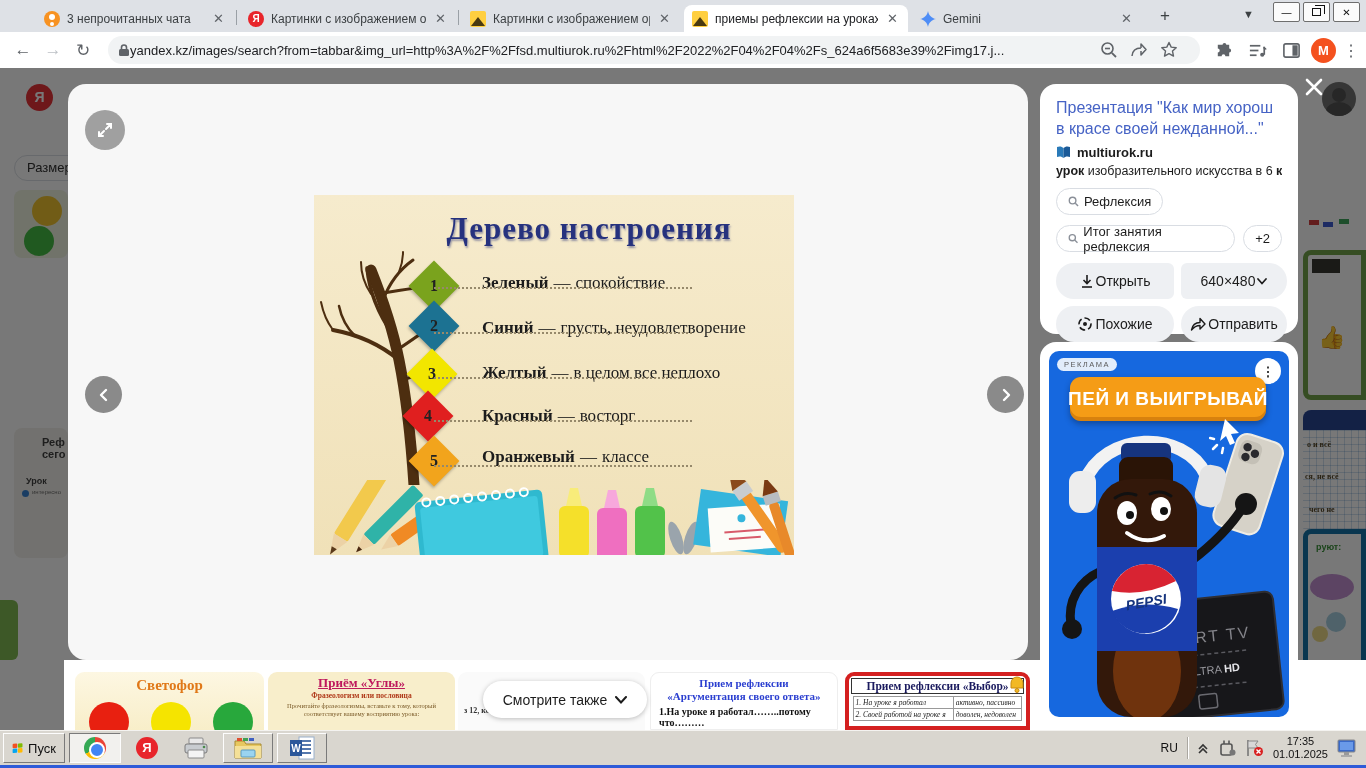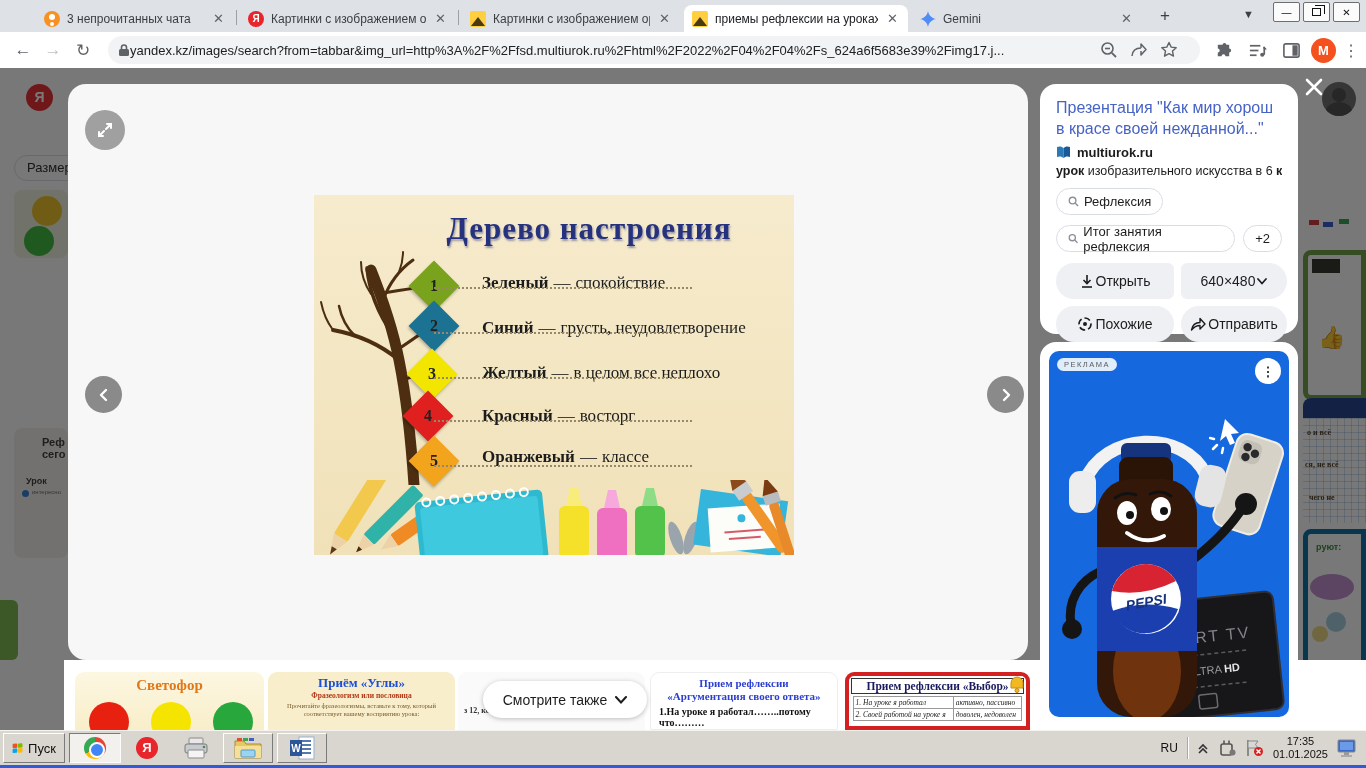--- a/index.html
+++ b/index.html
@@ -92,21 +92,21 @@
 
   
   .bstrip { position:absolute; left:64px; top:592px; width:1302px; height:70px; background:#fff; z-index:3; }
   .bthumb { position:absolute; top:12px; height:58px; border-radius:9px 9px 0 0; overflow:hidden; }
   .see-also { position:absolute; left:419px; top:21px; width:164px; height:37px; background:#fff; border-radius:19px; box-shadow:0 1px 5px rgba(0,0,0,0.25); display:flex; align-items:center; justify-content:center; gap:8px; font-size:14px; color:#1c1c1c; z-index:5; }
 
   .t-svetofor { left:11px; width:189px; background:linear-gradient(#fdf7e2,#f8eec9); text-align:center; }
   .t-svetofor .tt { color:#e07818; font-weight:bold; font-size:15px; font-family:"Liberation Serif",serif; margin-top:5px; }
   .sf-circle { position:absolute; top:30px; width:40px; height:40px; border-radius:50%; }
   .t-ugly { left:204px; width:187px; background:#f8eecb; text-align:center; font-family:"Liberation Serif",serif; }
-  .t-ugly .tt { color:#1d4ed8; font-weight:bold; font-size:13px; margin-top:3px; }
+  .t-ugly .tt { color:#be185d; font-weight:bold; font-size:13px; margin-top:3px;text-decoration:underline; }
   .t-ugly .st { color:#b03a1a; font-weight:bold; font-size:7.5px; }
   .t-ugly .bd { color:#7a5a28; font-size:6.5px; margin-top:2px; padding:0 10px; line-height:7.5px; }
   .t-ugly .bd2 { color:#3a6a28; font-size:7px; margin-top:12px; font-weight:bold; }
   .t-third { left:394px; width:187px; background:#fafafa; }
   .t-third .bd { position:absolute; left:6px; top:34px; right:4px; font-size:8px; font-weight:bold; color:#333; font-family:"Liberation Serif",serif; line-height:9.5px; }
   .t-arg { left:586px; width:188px; background:#fff; text-align:center; font-family:"Liberation Serif",serif; border:1px solid #eee; }
   .t-arg .tt { color:#2b3fd0; font-weight:bold; font-size:11px; margin-top:4px; line-height:13px; }
   .t-arg .bd { color:#111; font-weight:bold; font-size:10px; margin-top:3px; text-align:left; padding-left:8px; }
   .t-vybor { left:781px; width:185px; background:#fff; border:4px solid #d42020; font-family:"Liberation Serif",serif; }
   .t-vybor .tt { font-weight:bold; font-size:11.5px; color:#1a1a5e; text-align:center; border:1px solid #333; margin:2px; padding:1px 0; background:#fff; }
@@ -249,21 +249,21 @@
 
     <div class="bg-item rthumb" style="top:82px; height:95px;">
       <div style="position:absolute;left:6px;top:70px;width:10px;height:5px;background:#d03030;"></div>
       <div style="position:absolute;left:20px;top:72px;width:10px;height:5px;background:#3050d0;"></div>
       <div style="position:absolute;left:36px;top:69px;width:10px;height:5px;background:#30a050;"></div>
     </div>
     <div class="bg-item rthumb" style="top:182px; height:150px; border:5px solid #6a9e3f;">
       <div style="position:absolute;left:4px;top:4px;width:28px;height:14px;background:#2a2a22;"></div>
       <div style="position:absolute;left:10px;top:70px;font-size:22px;color:#777;">👍</div>
     </div>
-    <div class="bg-item rthumb" style="top:330px; height:125px; background:repeating-linear-gradient(#fff 0 6px,#cfe0ef 6px 7px), repeating-linear-gradient(90deg,#fff 0 6px,#cfe0ef 6px 7px); background-blend-mode:multiply;">
+    <div class="bg-item rthumb" style="top:342px; height:125px; background:repeating-linear-gradient(#fff 0 6px,#cfe0ef 6px 7px), repeating-linear-gradient(90deg,#fff 0 6px,#cfe0ef 6px 7px); background-blend-mode:multiply;">
       <div style="position:absolute;left:0;top:0;width:63px;height:20px;background:#1a3a8c;"></div>
       <div style="position:absolute;left:4px;top:30px;font-size:8px;font-weight:bold;color:#4a3a1a;font-family:'Liberation Serif',serif;">о и всё</div>
       <div style="position:absolute;left:2px;top:62px;font-size:8px;font-weight:bold;color:#4a3a1a;font-family:'Liberation Serif',serif;">ся, не всё</div>
       <div style="position:absolute;left:6px;top:95px;font-size:8px;font-weight:bold;color:#4a3a1a;font-family:'Liberation Serif',serif;">чего не</div>
     </div>
     <div class="bg-item rthumb" style="top:461px; height:145px; border:5px solid #0369a1;">
       <div style="position:absolute;left:8px;top:8px;font-size:9px;font-weight:bold;color:#2a8a2a;">руют:</div>
       <div style="position:absolute;left:2px;top:40px;width:44px;height:26px;border-radius:50%;background:#c08ad0;"></div>
       <div style="position:absolute;left:18px;top:78px;width:20px;height:20px;border-radius:50%;background:#8ac0d8;opacity:.8;"></div>
       <div style="position:absolute;left:4px;top:92px;width:16px;height:16px;border-radius:50%;background:#e8d060;opacity:.8;"></div>
@@ -469,20 +469,21 @@
             </svg>
           <span>Отправить</span>
         </div>
       </div>
     </div>
 
     <div class="ad-card">
       <div class="ad-blue" style="background: rgb(22, 104, 223);">
         <div class="ad-badge">РЕКЛАМА</div>
         <div class="ad-dots">⋮</div>
+        <div class="ad-btn" style="background: rgb(245, 156, 22);">ПЕЙ И ВЫИГРЫВАЙ</div>
         <div class="ad-cursor">
           <svg width="42" height="42" viewBox="0 0 42 42">
               <path d="M16 6 L30 20 L22 21 L26 30 L21 32 L17 23 L11 28 Z" fill="#fff"></path>
               <g stroke="#fff" stroke-width="2.5" stroke-linecap="round">
                 <line x1="8" y1="32" x2="4" y2="36"></line>
                 <line x1="14" y1="35" x2="13" y2="40"></line>
                 <line x1="5" y1="26" x2="1" y2="25"></line>
               </g>
             </svg>
         </div>

